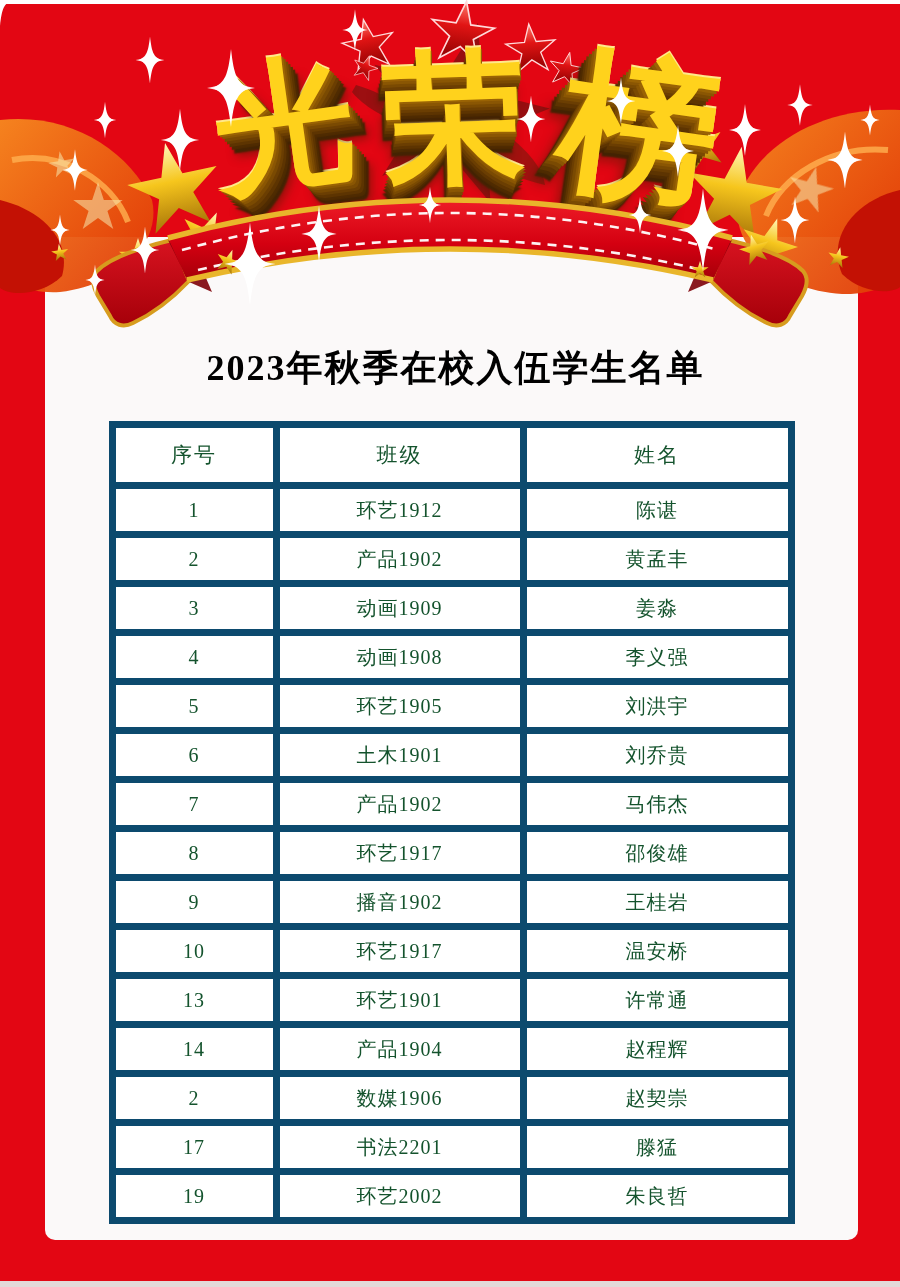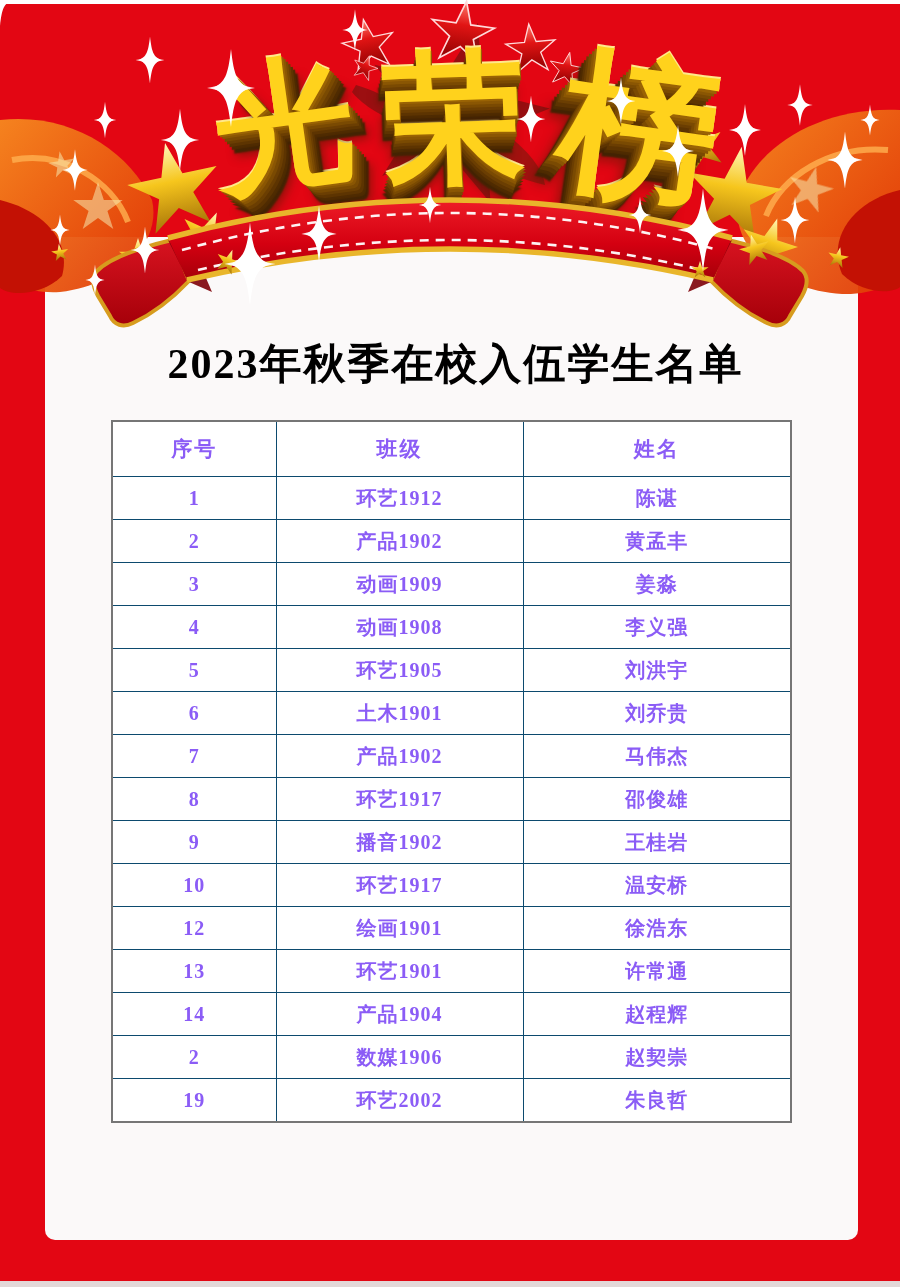--- a/index.html
+++ b/index.html
@@ -35,30 +35,30 @@
   .g3{left:560px;top:52px;font-size:158px;transform:rotate(8deg);
       text-shadow:-2px 3px 0 #9a6304,-4px 6px 0 #8a5603,-7px 9px 0 #7a4a02,-9px 12px 0 #6b3e02,
       -11px 16px 0 #5d3401,-13px 19px 1px #4f2b01,-15px 23px 2px #432303,-18px 28px 12px rgba(70,30,0,.5),
       0 -2px 0 #ffe98a;}
   .front{z-index:4;}
   .back{z-index:1;}
 
   
   .content{position:absolute;left:45px;top:237px;width:813px;z-index:5;}
   .list-title{
-    margin:4px;padding-top:95px;text-align:center;
-    font-size:42px;font-weight:bold;color:#000;letter-spacing:2px;padding-left:8px;
+    margin:12px;padding-top:95px;text-align:center;
+    font-size:36px;font-weight:bold;color:#000;letter-spacing:2px;padding-left:8px;
   }
   table.roster{
     margin:28px auto 0;border-collapse:collapse;width:679px;table-layout:fixed;
     background:#fff;border:2px solid #767676;
   }
   .roster th,.roster td{
-    border:1px solid #0c4a6e;text-align:center;color:#8b5cf6;
-    font-family:"Liberation Serif","DejaVu Serif",serif;font-weight:bold;
+    border:7px solid #0c4a6e;text-align:center;color:#14532d;
+    font-family:"Liberation Serif","DejaVu Serif",serif;font-weight:normal;
     overflow:hidden;white-space:nowrap;
   }
   .roster thead th{height:52px;font-size:21px;letter-spacing:2px;}
   .roster tbody td{height:40px;font-size:20px;letter-spacing:1px;}
 </style>
 </head>
 <body>
 
 <div>
 
@@ -264,40 +264,40 @@
             <td>9</td>
             <td>播音1902</td>
             <td>王桂岩</td>
           </tr>
           <tr>
             <td>10</td>
             <td>环艺1917</td>
             <td>温安桥</td>
           </tr>
           <tr>
-            <td>12</td>
-            <td>绘画1901</td>
-            <td>徐浩东</td>
-          </tr>
-          <tr>
             <td>13</td>
             <td>环艺1901</td>
             <td>许常通</td>
           </tr>
           <tr>
             <td>14</td>
             <td>产品1904</td>
             <td>赵程辉</td>
           </tr>
           <tr>
             <td>2</td>
             <td>数媒1906</td>
             <td>赵契崇</td>
           </tr>
           <tr>
+            <td>17</td>
+            <td>书法2201</td>
+            <td>滕猛</td>
+          </tr>
+          <tr>
             <td>19</td>
             <td>环艺2002</td>
             <td>朱良哲</td>
           </tr>
         </tbody>
     </table>
   </div>
 
   <div class="bottom-strip"></div>
 </div>

